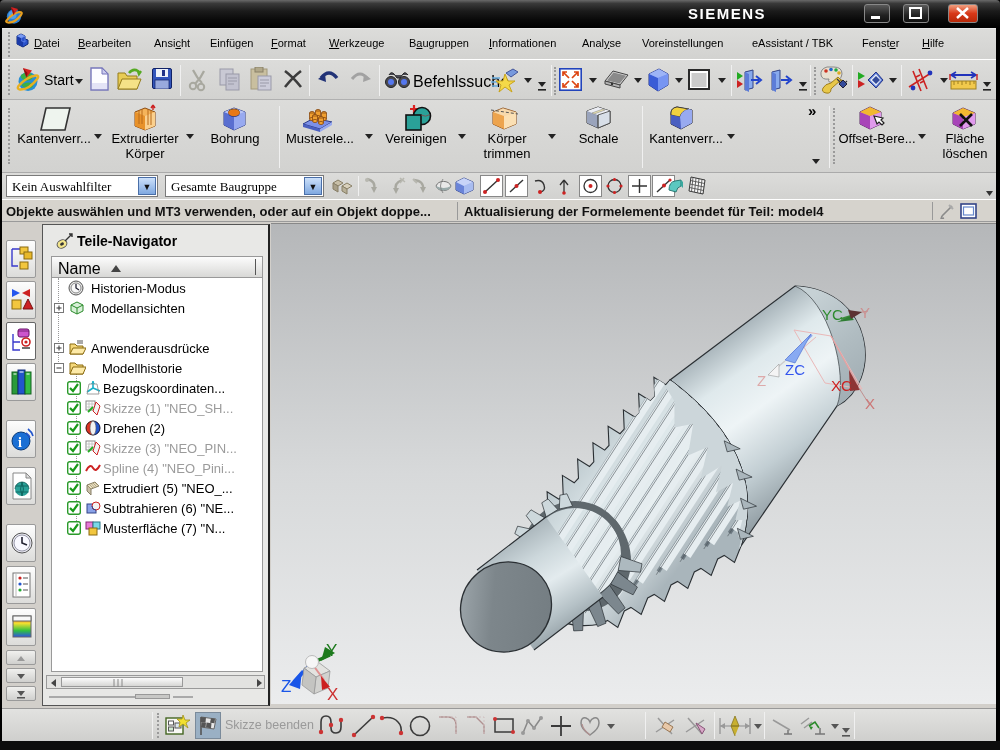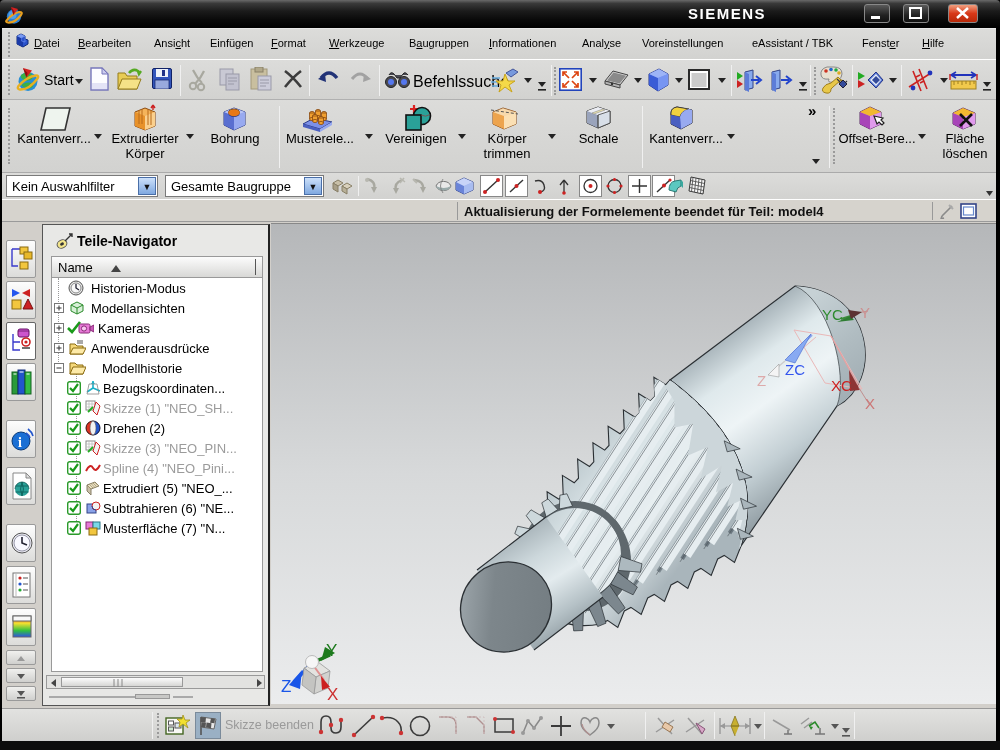--- a/index.html
+++ b/index.html
@@ -27,33 +27,33 @@
 #statusbar { top:199px; height:23px; background:#d6d3cd; border-top:1px solid #fff; border-bottom:1px solid #9a9a9a;}
 #statusbar .st { position:absolute; top:4px; font-size:13px; font-weight:bold; color:#111; white-space:nowrap;}
 
 #main { position:absolute; left:2px; top:222px; width:994px; height:486px; background:#d2cfca; }
 #sidebar { position:absolute; left:0; top:0; width:40px; height:486px; background:#d2cfca; }
 .sbtn { position:absolute; left:4px; width:30px; height:34px; background:linear-gradient(#fdfdfd,#dcdcda);
   border:1px solid #9a9a9a; border-radius:2px; }
 #navpanel { position:absolute; left:40px; top:2px; width:228px; height:482px; background:#e8e8e6; border:1px solid #555; border-right:2px solid #222;}
 #navhead { position:absolute; left:0; top:0; width:100%; height:30px; }
 #navhead span { position:absolute; left:34px; top:8px; font-weight:bold; font-size:14px; }
-#namerow { position:absolute; left:8px; top:31px; width:212px; height:22px; background:linear-gradient(#fcfcfc,#d8d8d6); border:1px solid #999; font-size:13px;text-decoration:underline; }
+#namerow { position:absolute; left:8px; top:31px; width:212px; height:22px; background:linear-gradient(#fcfcfc,#d8d8d6); border:1px solid #999; font-size:16px;text-decoration:underline; }
 #treearea { position:absolute; left:8px; top:53px; width:212px; height:394px; background:#fff; border:1px solid #999; border-top:none; overflow:hidden;}
 .trow { position:absolute; left:0; width:100%; height:20px; font-size:13px; white-space:nowrap; }
 .trow .txt { position:absolute; top:3px; }
 .gray { color:#9b9b9b; }
 #viewport { position:absolute; left:269px; top:1px; width:725px; height:481px;
   background:linear-gradient(#b5b7b9 0%, #d7d9da 52%, #ebeced 100%); border-top:1px solid #888;}
 
 #bottombar { position:absolute; left:2px; top:708px; width:994px; height:33px;
   background:linear-gradient(#e2e2e0,#cfcfcd); border-top:1px solid #999; }
 #blackstrip { position:absolute; left:0; top:741px; width:1000px; height:9px; background:#0d0d0d; }
 .ticon { position:absolute; }
-.combo { position:absolute; top:2px; height:22px; background:#fff; border:1px solid #7a7a7a; font-size:13px; }
+.combo { position:absolute; top:2px; height:22px; background:#fff; border:1px solid #7a7a7a; font-size:13px;font-family:Liberation Serif, serif; }
 .combo .cbtn { position:absolute; right:1px; top:1px; width:18px; height:18px;
   background:linear-gradient(#cce0fa,#7fa8e0); border:1px solid #4a6fa8; text-align:center; font-size:9px; line-height:18px; color:#111;}
 </style>
 </head>
 <body>
 <div id="win">
   <div id="titlebar">
     <svg class="ticon" style="left:5px;top:6px" width="19" height="19" viewBox="0 0 19 19">
       <circle cx="9" cy="10.5" r="7.2" fill="#2a7fd4"></circle>
       <circle cx="7.5" cy="9" r="4" fill="#5aa8ee" opacity="0.8"></circle>
@@ -534,20 +534,21 @@
     <svg class="ticon" style="left:686px;top:3px" width="18" height="19" viewBox="0 0 18 19">
       <path d="M3,1 L17,4 L15,18 L1,15 Z" fill="#f8f8f8" stroke="#333"></path>
       <path d="M5,1.5 L3.5,15.5 M8,2 L6.5,16 M11,2.7 L9.5,16.7 M14,3.3 L12.5,17.3 M2.5,4.5 L16.5,7.5 M2,8 L16,11 M1.5,11.5 L15.5,14.5" stroke="#555" stroke-width="0.9"></path>
     </svg>
     <svg class="ticon" style="left:984px;top:18px" width="8" height="6">
         <path d="M0,0 L7,0 L3.5,5 Z" fill="#333"></path>
       </svg>
   </div>
 
   <div id="statusbar" class="bar">
+    <span class="st" style="left:4px">Objekte auswählen und MT3 verwenden, oder auf ein Objekt doppe...</span>
     <span class="st" style="left:462px">Aktualisierung der Formelemente beendet für Teil: model4</span>
     <div style="position:absolute;left:455px;top:2px;width:1px;height:18px;background:#999"></div>
     <div style="position:absolute;left:930px;top:2px;width:1px;height:18px;background:#999"></div>
     <svg class="ticon" style="left:937px;top:3px" width="16" height="16" viewBox="0 0 16 16">
       <path d="M3,13 L13,3 M3,13 l-1,3 l3,-1" stroke="#8a8a8a" stroke-width="1.6" fill="none"></path>
       <path d="M10,2 l4,4" stroke="#aaa" stroke-width="2"></path>
     </svg>
     <svg class="ticon" style="left:958px;top:3px" width="17" height="16" viewBox="0 0 17 16">
       <rect x="1" y="1" width="15" height="14" fill="#fff" stroke="#334488" stroke-width="1.6"></rect>
       <rect x="3.5" y="4" width="10" height="8" fill="none" stroke="#6688cc" stroke-width="1.2"></rect>
@@ -670,35 +671,20 @@
         <div class="trow" style="top:20px">
           <svg class="ticon" style="left:2px;top:5px" width="10" height="10">
               <rect x="0.5" y="0.5" width="9" height="9" fill="#fff" stroke="#777"></rect>
               <path d="M2.5,5 l5,0 M5,2.5 l0,5" stroke="#333"></path>
             </svg>
           <svg class="ticon" style="left:17px;top:2px" width="16" height="16" viewBox="0 0 16 16">
             <path d="M2,5 L8,2 L14,5 L14,11 L8,14 L2,11 Z" fill="#d8f0d8" stroke="#2a8a2a"></path>
             <path d="M2,5 L8,8 L14,5 M8,8 L8,14" stroke="#2a8a2a" fill="none"></path>
             </svg>
           <span class="txt" style="left:39px">Modellansichten</span>
-        </div>
-        <div class="trow" style="top:40px">
-          <svg class="ticon" style="left:2px;top:5px" width="10" height="10">
-              <rect x="0.5" y="0.5" width="9" height="9" fill="#fff" stroke="#777"></rect>
-              <path d="M2.5,5 l5,0 M5,2.5 l0,5" stroke="#333"></path>
-            </svg>
-          <svg class="ticon" style="left:14px;top:2px" width="16" height="16">
-              <path d="M2,8 L6,12 L14,2" fill="none" stroke="#1a9a1a" stroke-width="2.6"></path>
-            </svg>
-          <svg class="ticon" style="left:26px;top:3px" width="16" height="14" viewBox="0 0 16 14">
-            <rect x="1" y="3" width="11" height="9" rx="1.5" fill="#e87ad8" stroke="#882a77"></rect>
-            <path d="M12,6 L16,4 L16,11 L12,9 Z" fill="#c858b8" stroke="#882a77"></path>
-            <circle cx="6" cy="7.5" r="2.6" fill="#f8c8f0" stroke="#882a77"></circle>
-            </svg>
-          <span class="txt" style="left:46px">Kameras</span>
         </div>
         <div class="trow" style="top:60px">
           <svg class="ticon" style="left:2px;top:5px" width="10" height="10">
               <rect x="0.5" y="0.5" width="9" height="9" fill="#fff" stroke="#777"></rect>
               <path d="M2.5,5 l5,0 M5,2.5 l0,5" stroke="#333"></path>
             </svg>
           <svg class="ticon" style="left:17px;top:2px" width="17" height="15" viewBox="0 0 17 15">
             <path d="M1,14 L1,4 L6,4 L8,6 L14,6 L14,14 Z" fill="#f5d87a" stroke="#8a6a10"></path>
             <path d="M1,14 L4,8 L17,8 L14,14 Z" fill="#fdeaa8" stroke="#8a6a10"></path>
             <path d="M8,1 l6,0 M8,3 l6,0" stroke="#555" stroke-width="1"></path>

